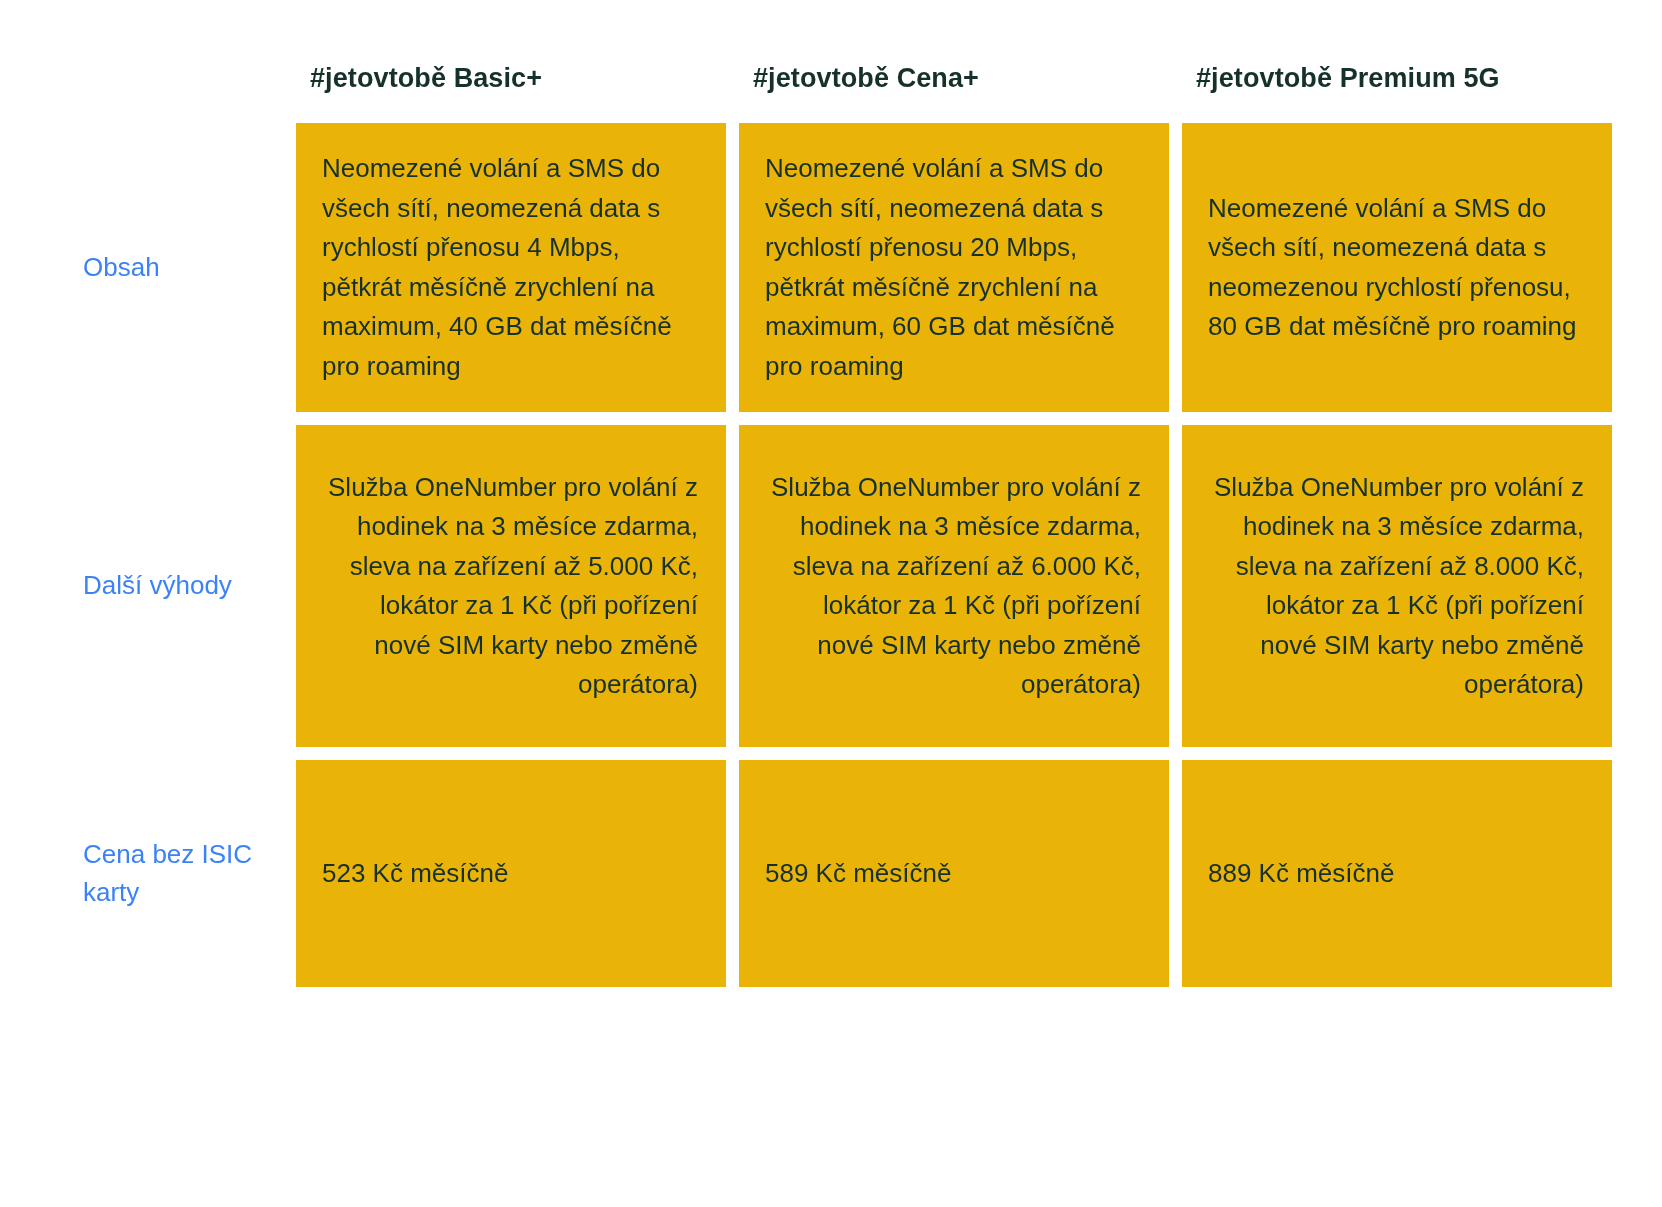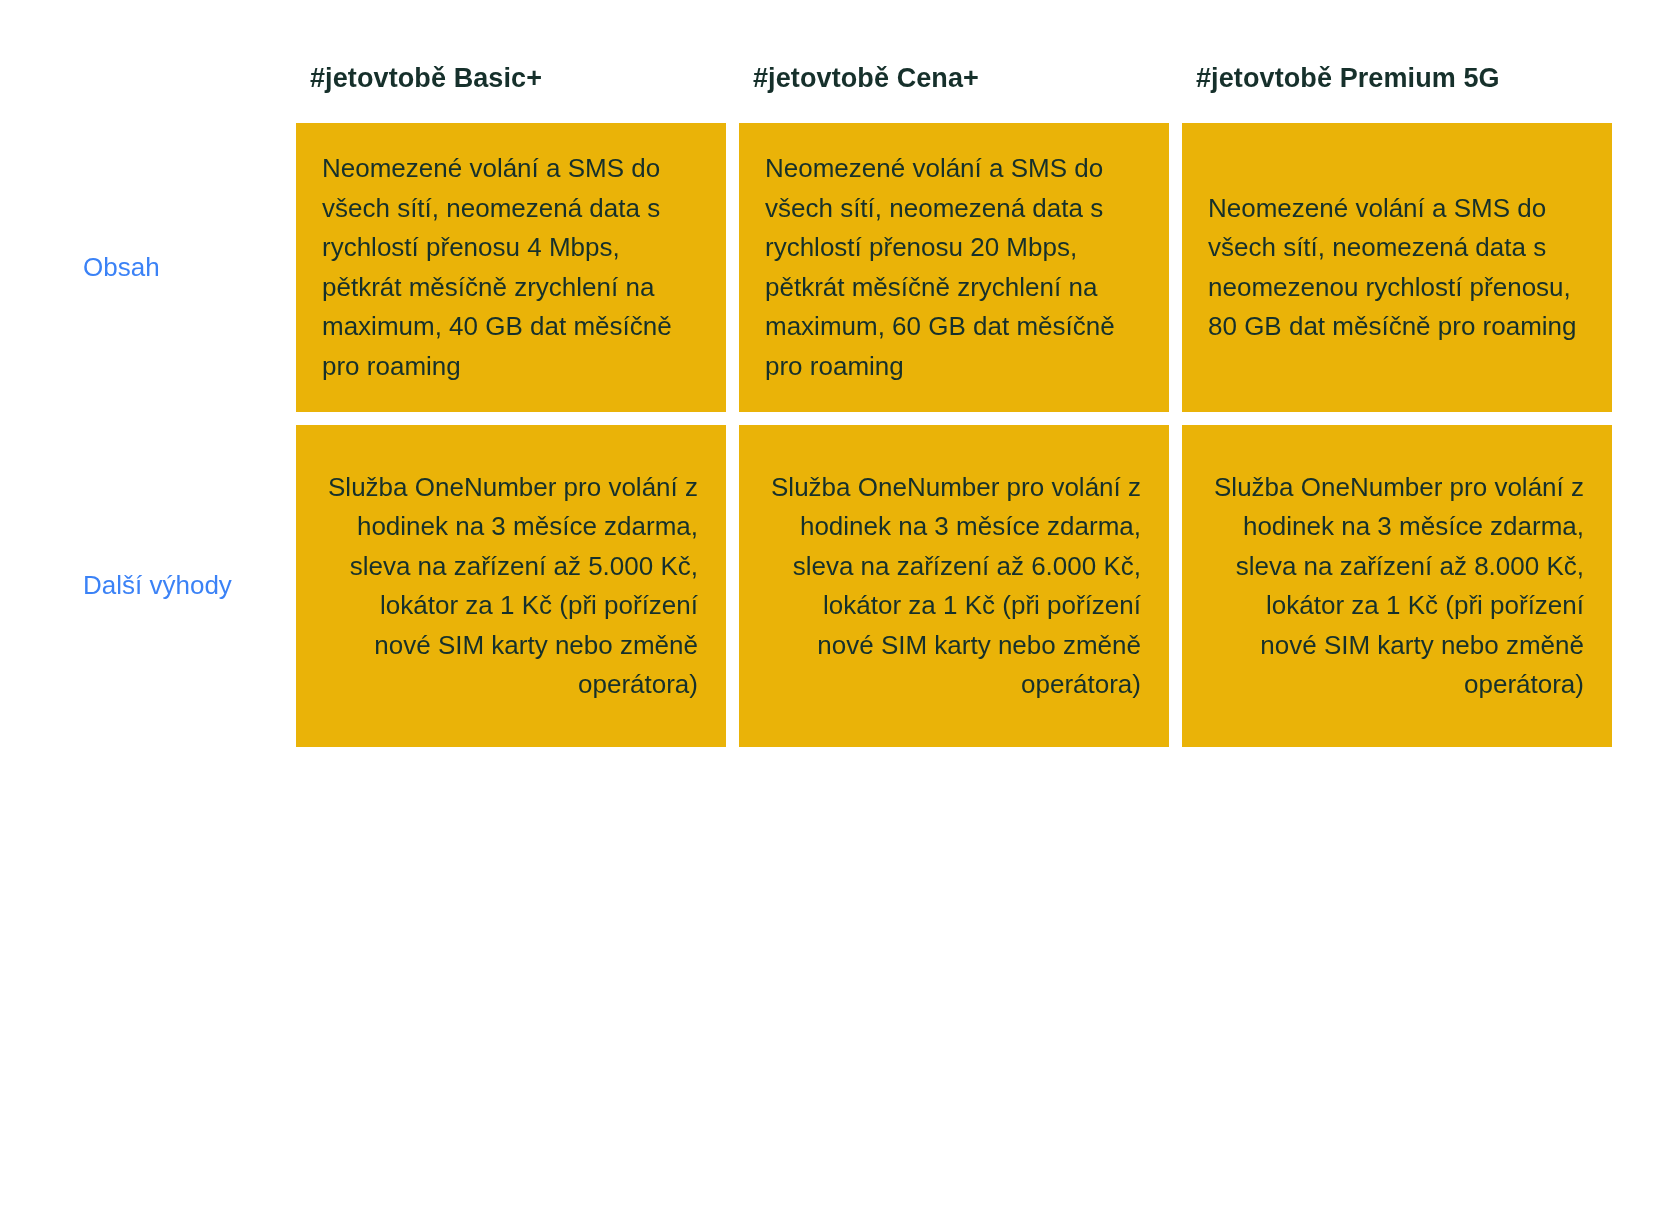--- a/index.html
+++ b/index.html
@@ -95,15 +95,21 @@
         <td class="cell">Neomezené volání a SMS do všech sítí, neomezená data s rychlostí přenosu 4 Mbps, pětkrát měsíčně zrychlení na maximum, 40 GB dat měsíčně pro roaming</td>
         <td class="cell">Neomezené volání a SMS do všech sítí, neomezená data s rychlostí přenosu 20 Mbps, pětkrát měsíčně zrychlení na maximum, 60 GB dat měsíčně pro roaming</td>
         <td class="cell">Neomezené volání a SMS do všech sítí, neomezená data s neomezenou rychlostí přenosu, 80 GB dat měsíčně pro roaming</td>
       </tr>
       <tr class="row-vyhody">
         <td class="row-label">Další výhody</td>
         <td class="cell">Služba OneNumber pro volání z hodinek na 3 měsíce zdarma, sleva na zařízení až 5.000 Kč, lokátor za 1 Kč (při pořízení nové SIM karty nebo změně operátora)</td>
         <td class="cell">Služba OneNumber pro volání z hodinek na 3 měsíce zdarma, sleva na zařízení až 6.000 Kč, lokátor za 1 Kč (při pořízení nové SIM karty nebo změně operátora)</td>
         <td class="cell">Služba OneNumber pro volání z hodinek na 3 měsíce zdarma, sleva na zařízení až 8.000 Kč, lokátor za 1 Kč (při pořízení nové SIM karty nebo změně operátora)</td>
       </tr>
+      <tr class="row-noisic">
+        <td class="row-label">Cena bez ISIC karty</td>
+        <td class="cell price">523 Kč měsíčně</td>
+        <td class="cell price">589 Kč měsíčně</td>
+        <td class="cell price">889 Kč měsíčně</td>
+      </tr>
     </tbody>
   </table>
 </div>
 
 </body></html>

